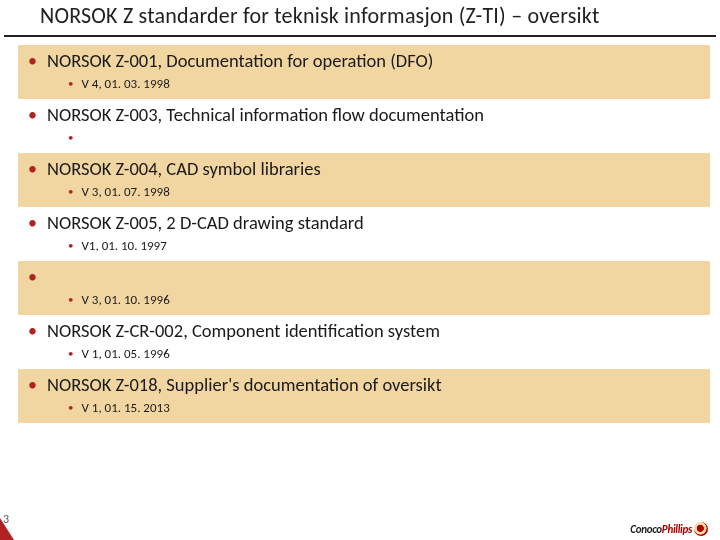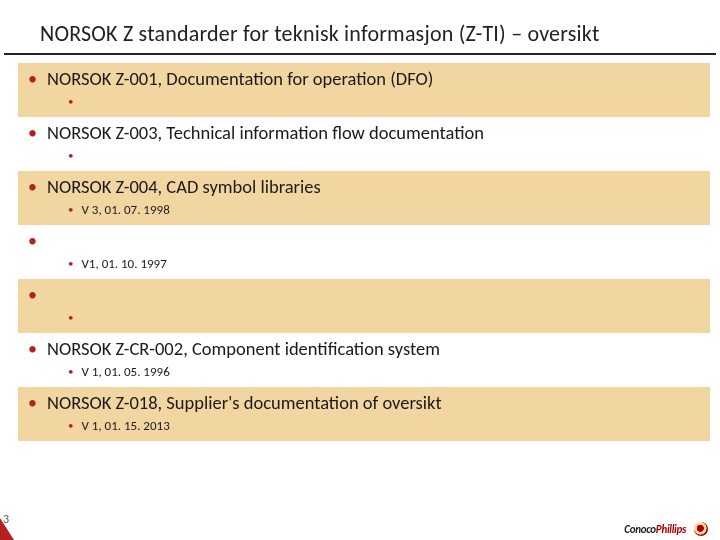--- a/index.html
+++ b/index.html
@@ -10,21 +10,21 @@
     background: #fff;
     position: relative;
     overflow: hidden;
   }
   .slide {
     width: 100%;
     height: 100%;
     position: relative;
   }
   .title-bar {
-    padding: 20px 0 6px 36px;
+    padding: 2px 0 6px 36px;
     border-bottom: 2px solid #222;
     margin: 0 4px;
   }
   .title-bar h1 {
     font-size: 22px;
     font-weight: 400;
     color: #222;
     letter-spacing: 0.2px;
   }
   .content {
@@ -105,21 +105,21 @@
     bottom: 14px;
     font-size: 12px;
     color: #555;
   }
   .logo {
     position: absolute;
     right: 12px;
     bottom: 4px;
     display: flex;
     align-items: center;
-    gap: 8px;
+    gap: 2px;
   }
   .logo-text {
     font-size: 11px;
     font-style: italic;
     color: #a00;
     font-weight: 600;
     letter-spacing: -0.3px;
   }
   .logo-text .dark { color: #222; }
   .logo-swirl {
@@ -141,20 +141,21 @@
   <div class="content">
     <ul id="list">
         <li class="l1 hl">
           <div class="l1-row">
             <span class="bullet1">•</span>
             <span class="l1-text">NORSOK Z-001, Documentation for operation (DFO)</span>
           </div>
           <div class="l2 hl">
             <div class="l2-row">
               <span class="bullet2">•</span>
+              <span class="l2-text">V 4, 01. 03. 1998</span>
             </div>
           </div>
         </li>
         <li class="l1">
           <div class="l1-row">
             <span class="bullet1">•</span>
             <span class="l1-text">NORSOK Z-003, Technical information flow documentation</span>
           </div>
           <div class="l2">
             <div class="l2-row">
@@ -170,35 +171,37 @@
           <div class="l2 hl">
             <div class="l2-row">
               <span class="bullet2">•</span>
               <span class="l2-text">V 3, 01. 07. 1998</span>
             </div>
           </div>
         </li>
         <li class="l1">
           <div class="l1-row">
             <span class="bullet1">•</span>
+            <span class="l1-text">NORSOK Z-005, 2 D-CAD drawing standard</span>
           </div>
           <div class="l2">
             <div class="l2-row">
               <span class="bullet2">•</span>
               <span class="l2-text">V1, 01. 10. 1997</span>
             </div>
           </div>
         </li>
         <li class="l1 hl">
           <div class="l1-row">
             <span class="bullet1">•</span>
           </div>
           <div class="l2 hl">
             <div class="l2-row">
               <span class="bullet2">•</span>
+              <span class="l2-text">V 3, 01. 10. 1996</span>
             </div>
           </div>
         </li>
         <li class="l1">
           <div class="l1-row">
             <span class="bullet1">•</span>
             <span class="l1-text">NORSOK Z-CR-002, Component identification system</span>
           </div>
           <div class="l2">
             <div class="l2-row">

